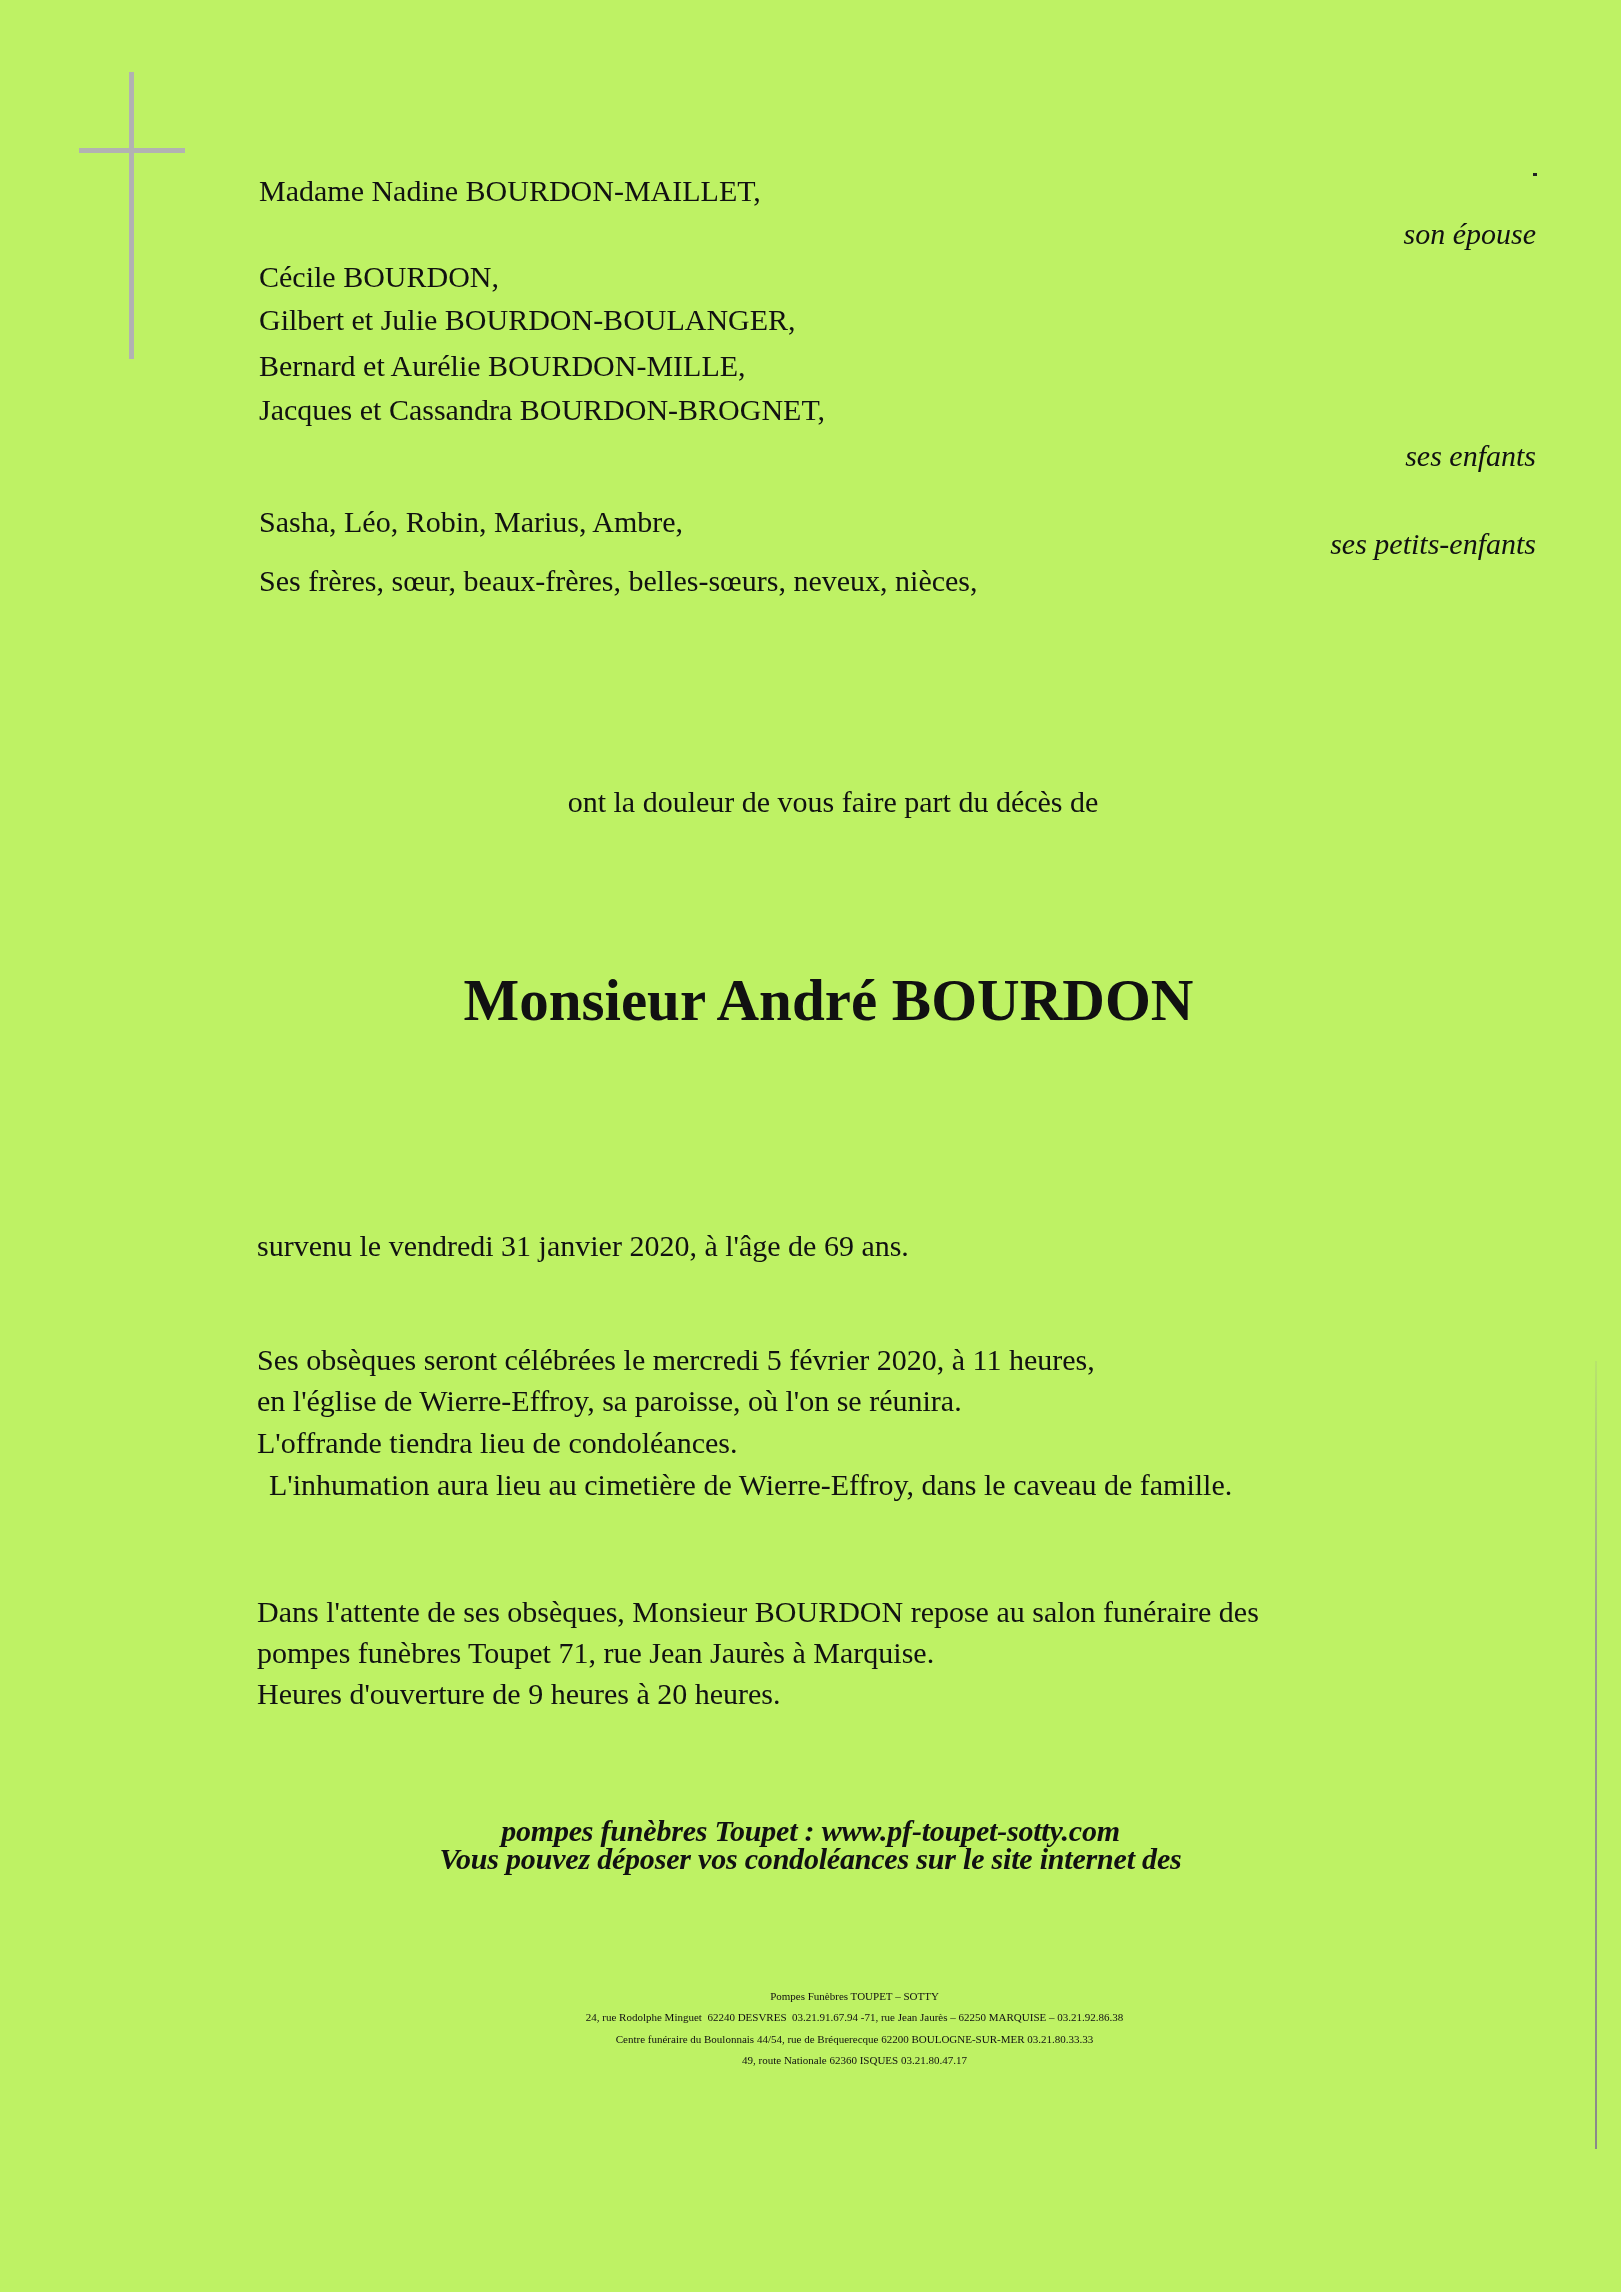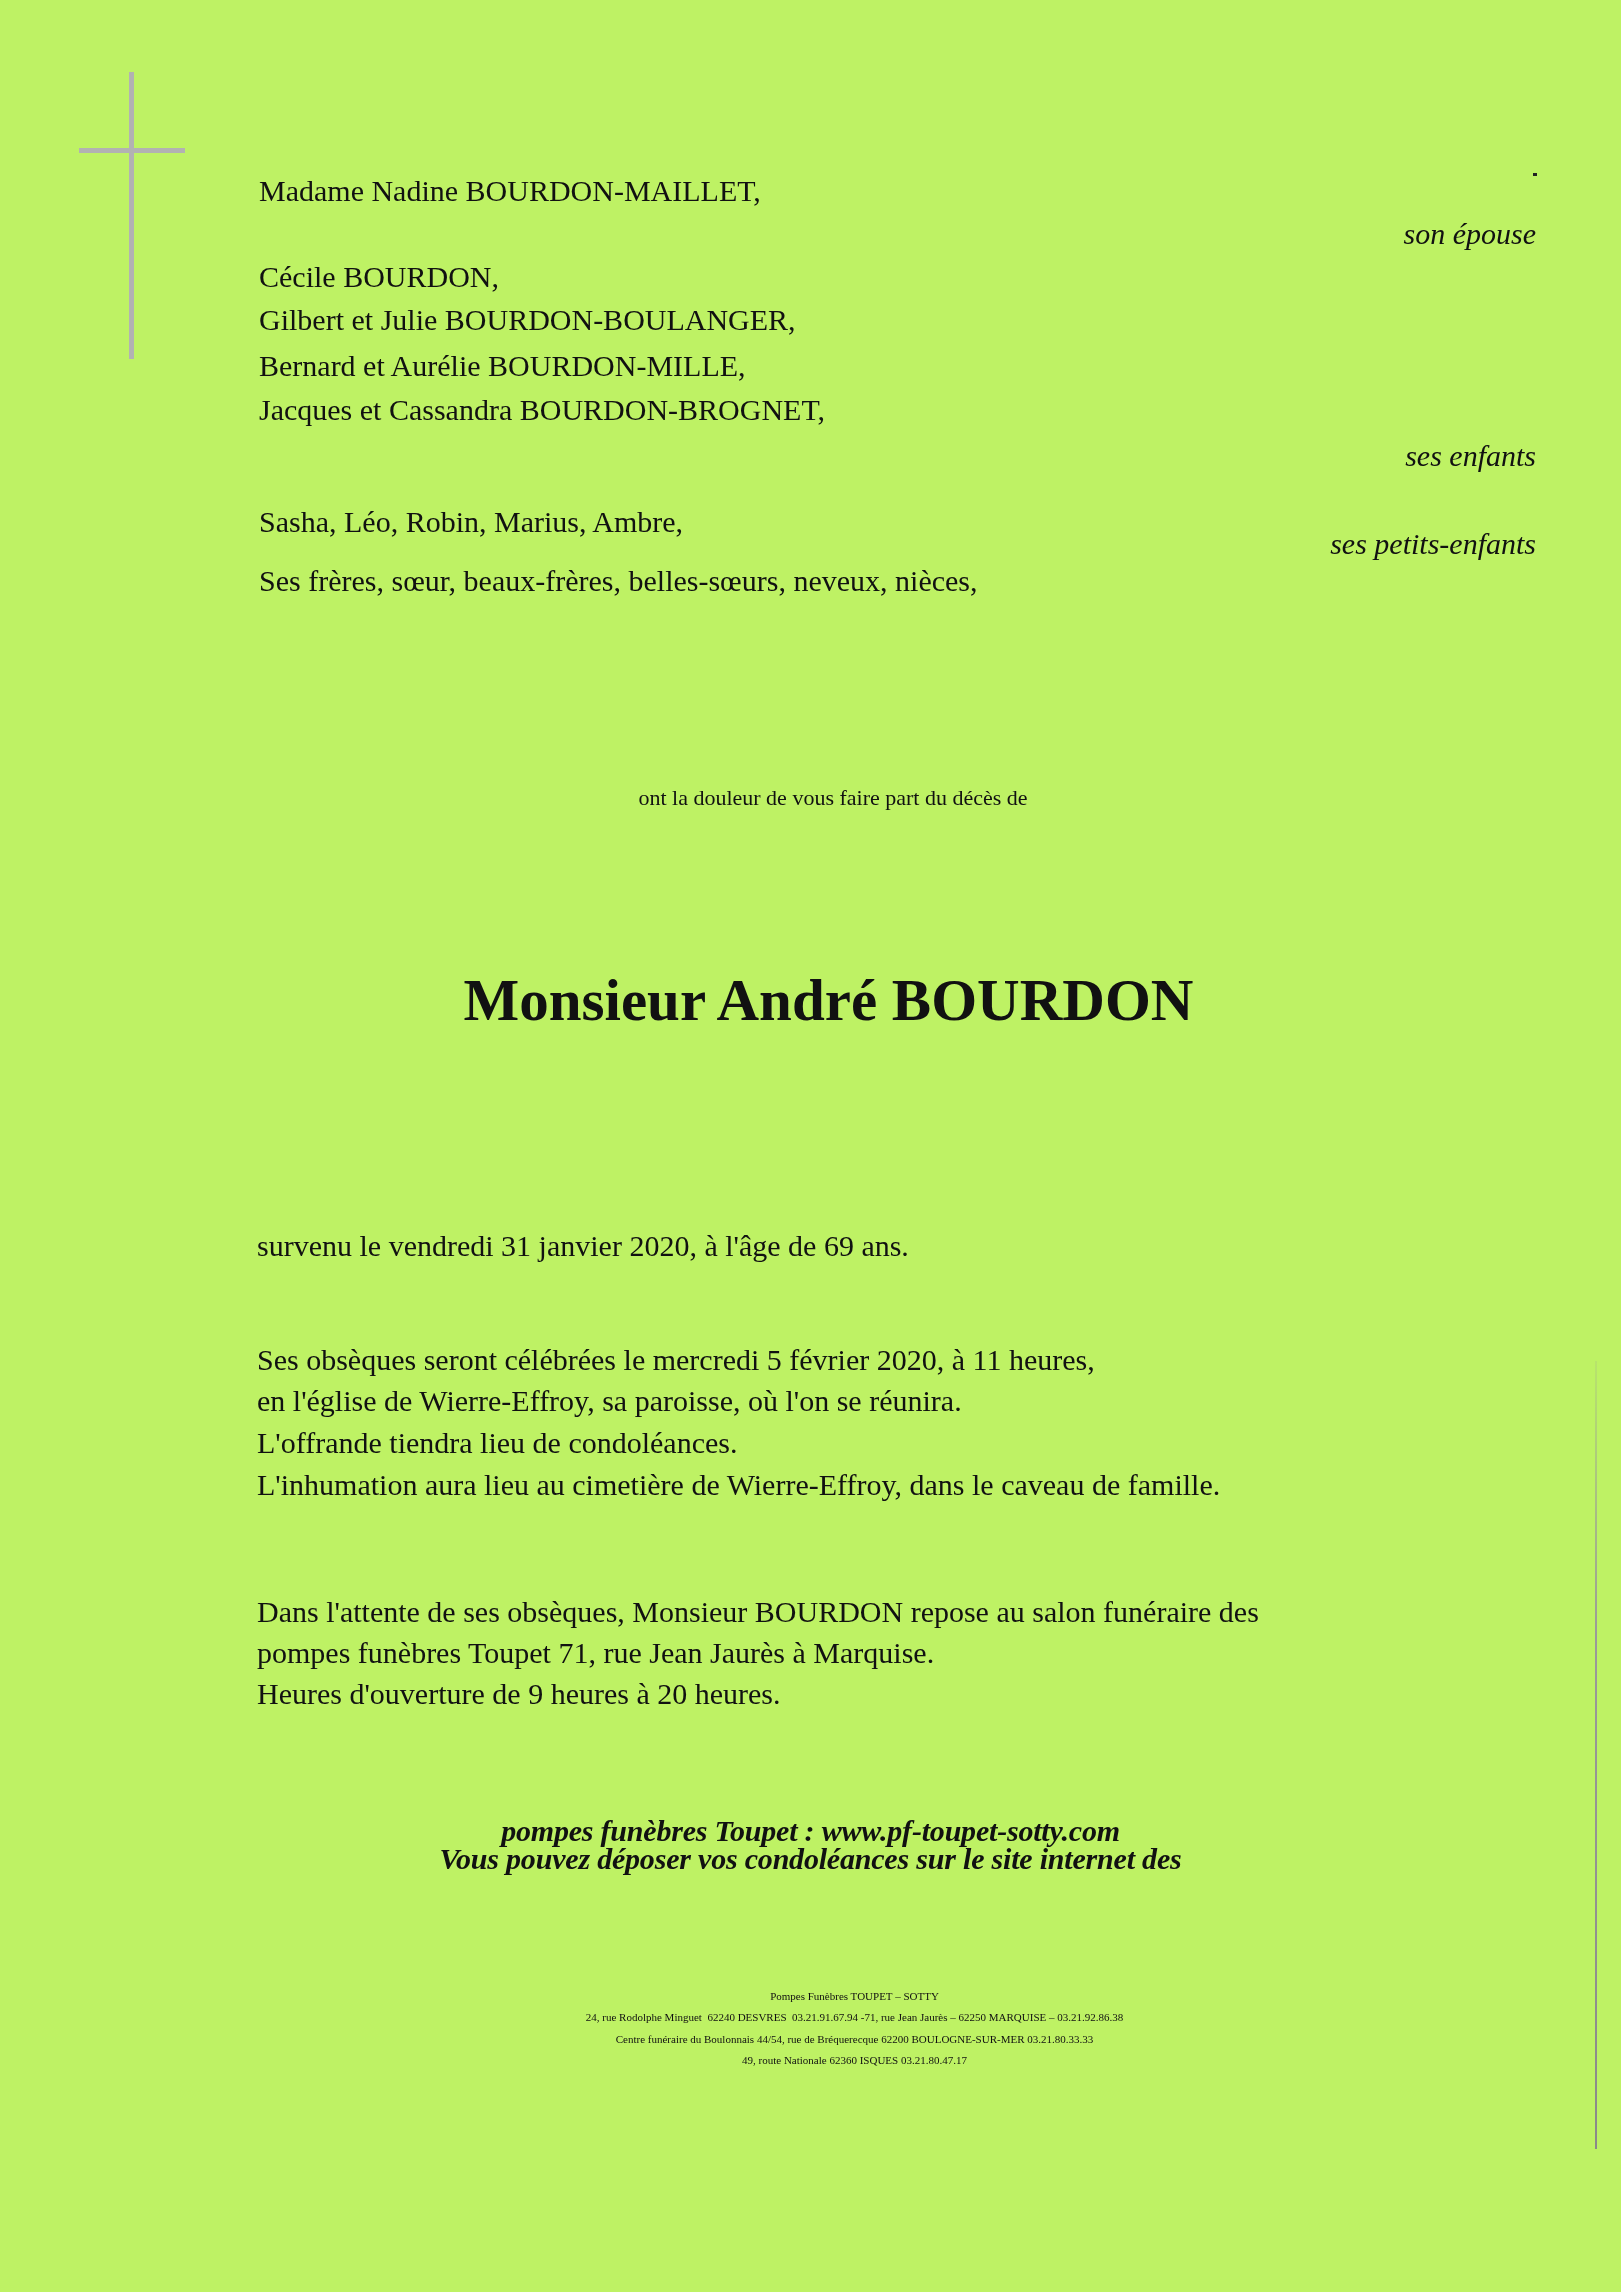--- a/index.html
+++ b/index.html
@@ -71,21 +71,21 @@
       font-size: 30px;
       font-style: italic;
       text-align: right;
     }
     .center {
       left: 0;
       width: 1621px;
       text-align: center;
     }
     .announce {
-      font-size: 22px;
+      font-size: 30px;
       left: 0;
       width: 1621px;
       text-align: center;
       padding-left: 45px;
       box-sizing: border-box;
     }
     .deceased {
       font-size: 59px;
       font-weight: bold;
       padding-left: 36px;
@@ -138,21 +138,21 @@
   <div class="line announce" style="top:787px;">ont la douleur de vous faire part du décès de</div>
 
   <div class="line center deceased" style="top:971px;">Monsieur André BOURDON</div>
 
   <div class="line body-text" style="top:1231px;">survenu le vendredi 31 janvier 2020, à l'âge de 69 ans.</div>
 
   <div>
     <div class="line body-text" style="top:1345px;">Ses obsèques seront célébrées le mercredi 5 février 2020, à 11 heures,</div>
     <div class="line body-text" style="top:1386px;">en l'église de Wierre-Effroy, sa paroisse, où l'on se réunira.</div>
     <div class="line body-text" style="top:1428px;">L'offrande tiendra lieu de condoléances.</div>
-    <div class="line body-text" style="top:1470px;">L'inhumation aura lieu au cimetière de Wierre-Effroy, dans le caveau de famille.</div>
+    <div class="line body-text" style="top:1470px;margin-left:12px;">L'inhumation aura lieu au cimetière de Wierre-Effroy, dans le caveau de famille.</div>
   </div>
 
   <div>
     <div class="line body-text" style="top:1597px;">Dans l'attente de ses obsèques, Monsieur BOURDON repose au salon funéraire des</div>
     <div class="line body-text" style="top:1638px;">pompes funèbres Toupet 71, rue Jean Jaurès à Marquise.</div>
     <div class="line body-text" style="top:1679px;">Heures d'ouverture de 9 heures à 20 heures.</div>
   </div>
 
   <div>
     <div class="line center website" style="top:1844px;">Vous pouvez déposer vos condoléances sur le site internet des</div>

